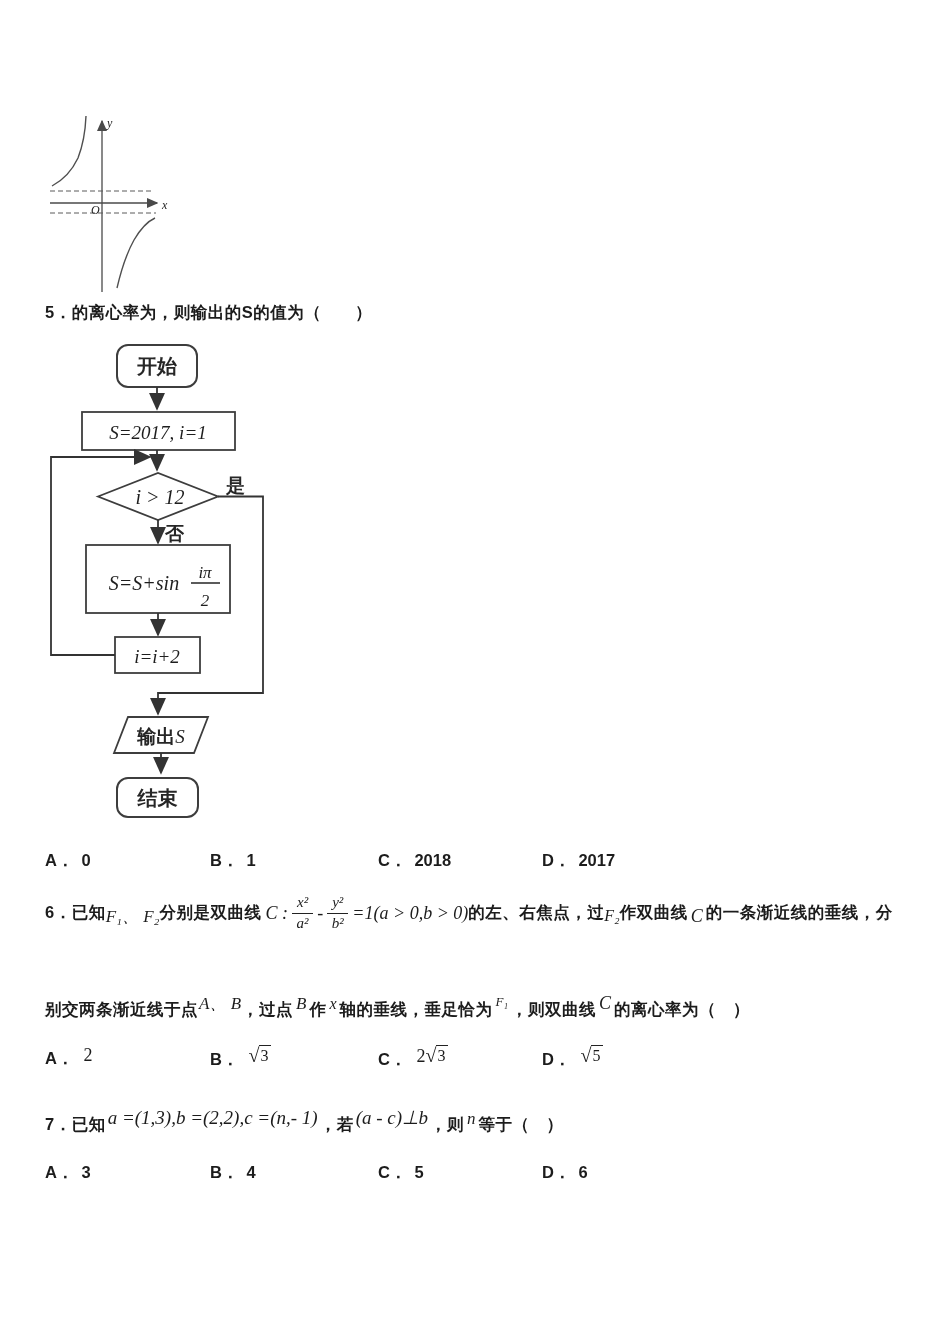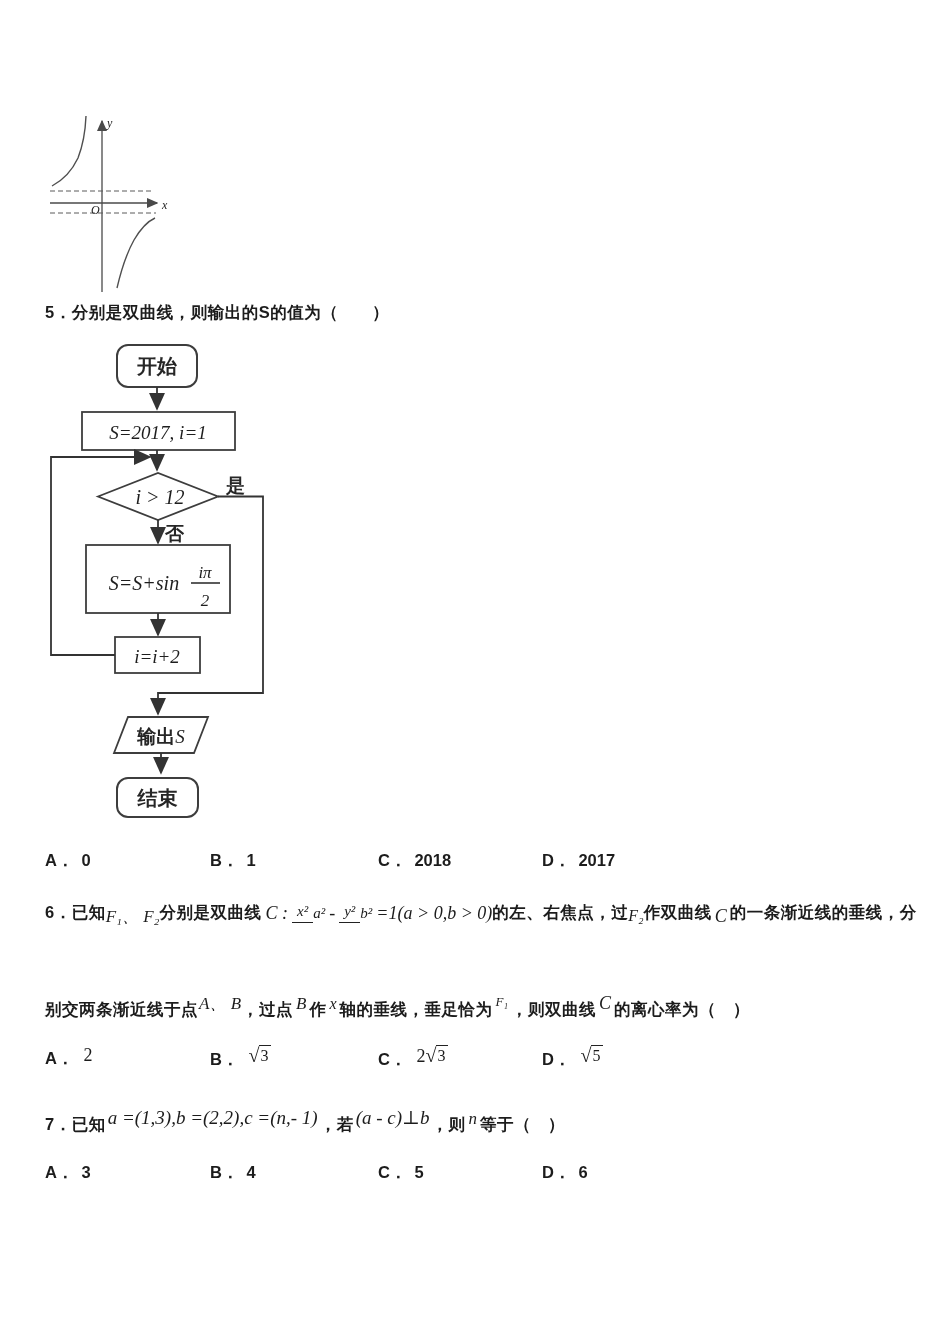--- a/index.html
+++ b/index.html
@@ -8,21 +8,21 @@
     font-family:"Liberation Sans","DejaVu Sans",sans-serif;color:#1c1c1c;overflow:hidden;
   }
   .abs{position:absolute;}
   
   .cn{font-weight:bold;font-size:16.5px;letter-spacing:0.5px;white-space:pre;}
   
   .mt{font-family:"Liberation Serif","DejaVu Serif",serif;font-size:18px;font-style:italic;font-weight:normal;white-space:pre;}
   .hi{position:relative;top:-6px;}
   .lo{position:relative;top:3px;font-style:italic;}
   
-  .frac{display:inline-flex;flex-direction:row;align-items:center;
+  .frac{display:inline-flex;flex-direction:column;align-items:center;
     font-family:"Liberation Serif","DejaVu Serif",serif;font-style:italic;
     font-size:15px;line-height:1.15;margin:0 4px;}
   .frac .fnum{border-bottom:1.4px solid #222;padding:0 5px 1px;}
   .frac .fden{padding-top:1px;}
   
   .sqrt{display:inline-flex;align-items:flex-start;line-height:1;}
   .sqrt .rsym{font-size:20px;line-height:1;}
   .sqrt .rad{border-top:1.5px solid #222;font-size:16px;padding:2px 3px 0 1px;}
   
   .flexrow{display:flex;align-items:center;}
@@ -61,21 +61,21 @@
     <path d="M7,80 Q24,71 33,52 Q40,34 41,10" fill="none" stroke="#4f4f4f" stroke-width="1.4"></path>
     <path d="M72,182 Q79,152 89,134 Q99,117 110,112" fill="none" stroke="#4f4f4f" stroke-width="1.4"></path>
 
     <text x="62" y="21" class="fc-math" font-size="12">y</text>
     <text x="117" y="103" class="fc-math" font-size="12">x</text>
     <text x="46" y="108" class="fc-math" font-size="12">O</text>
   </svg>
 
   <div class="abs baserow" style="left:45px;top:302px;">
     <span class="cn">5．</span>
-    <span class="cn">分别是双曲线，则输出的S的值为（　　）</span>
+    <span class="cn">的离心率为，则输出的S的值为（　　）</span>
   </div>
 
   <svg class="abs" style="left:40px;top:340px;" width="290" height="495" viewBox="0 0 290 495">
     <defs>
       <marker id="ah" markerWidth="10" markerHeight="9" refX="8.5" refY="4.5" orient="auto">
         <path d="M0,0 L10,4.5 L0,9 Z" fill="#333333"></path>
       </marker>
     </defs>
 
     <rect x="77" y="5" width="80" height="42" rx="11" class="shape" stroke-width="2"></rect>
@@ -208,21 +208,21 @@
           </span>
       </span>
     </span>
   </div>
 
   <div class="abs baserow" style="left:45px;top:1112px;">
     <span class="cn">7．</span>
     <span class="cn">已知</span>
     <span class="mt hi" style="font-size:19px;margin:0 2px;text-align:right;">a =(1,3),b =(2,2),c =(n,- 1)</span>
     <span class="cn">，若</span>
-    <span class="mt hi" style="font-size:19px;margin:0 2px;">(a - c)⊥b</span>
+    <span class="mt hi" style="font-size:19px;margin:0 2px;font-family:Liberation Serif, serif;">(a - c)⊥b</span>
     <span class="cn">，则</span>
     <span class="mt hi" style="font-size:17px;margin:0 3px;">n</span>
     <span class="cn">等于（　）</span>
   </div>
 
   <div class="optrow" style="top:1162px;">
     <span class="opt c1">
       <span class="olabel">A．</span>
       <span class="oval">3</span>
     </span>

